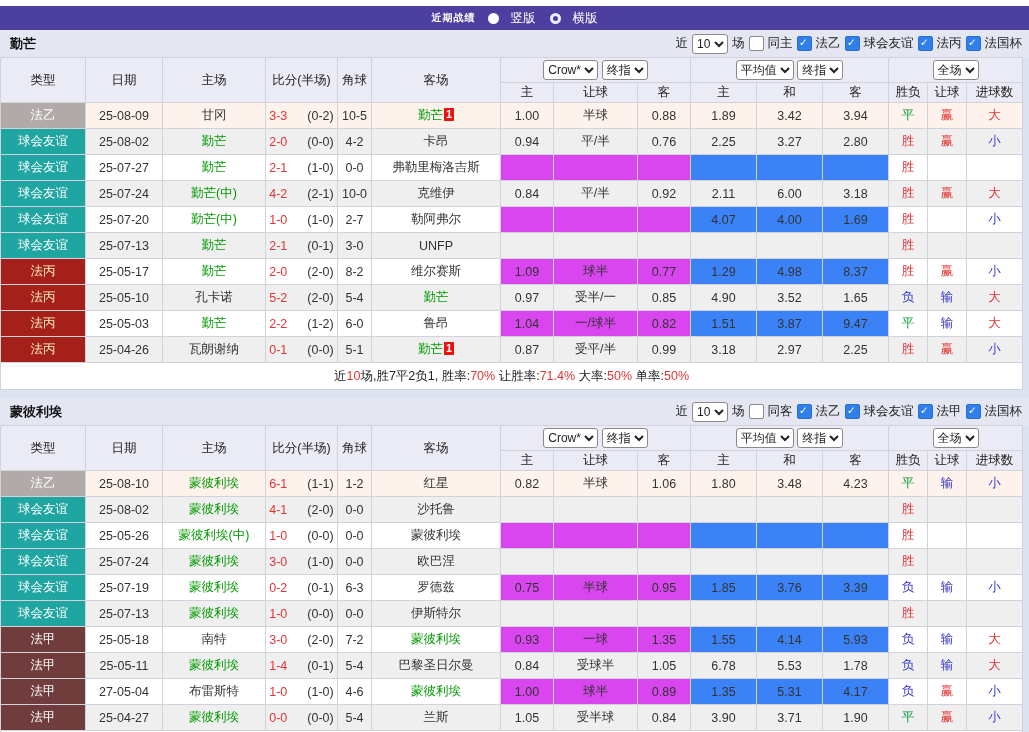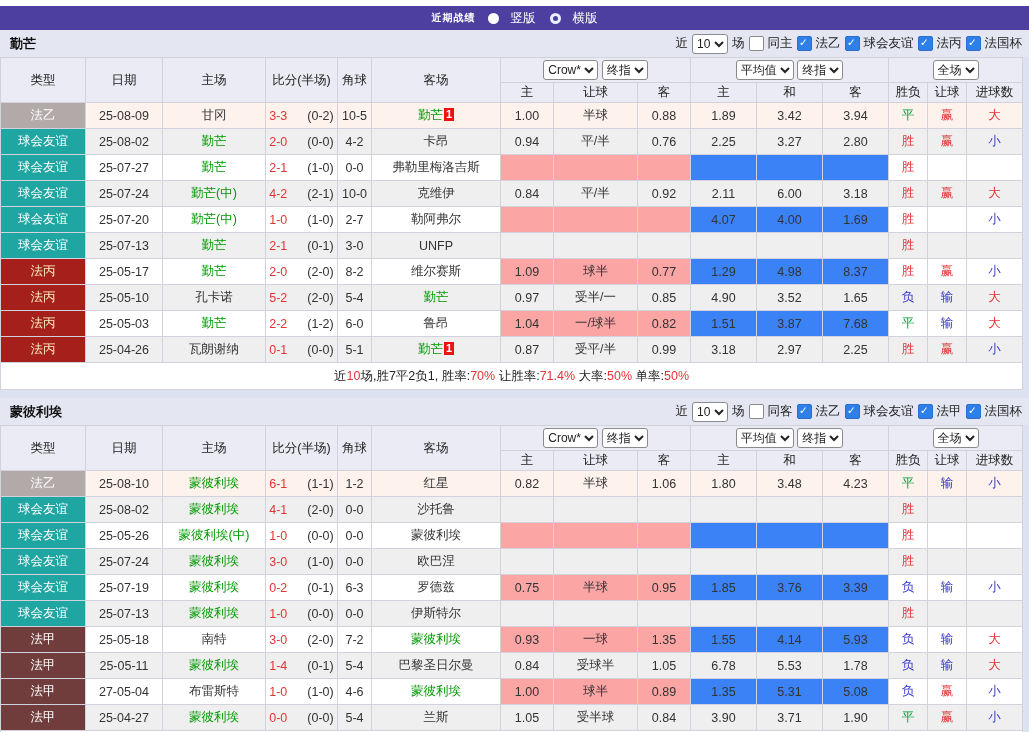--- a/index.html
+++ b/index.html
@@ -20,21 +20,21 @@
   .cb.on{background:#2f7fe8;border-color:#2a6fd0;}
   .cb.on::after{content:"\2713";position:absolute;left:1.5px;top:-1.5px;color:#fff;font-size:10.5px;font-weight:bold;}
   table{border-collapse:collapse;table-layout:fixed;width:848px;background:#fff;}
   th,td{border:1px solid #d2d2dc;overflow:hidden;white-space:nowrap;}
   thead th{background:#eaebf4;font-weight:normal;font-size:12.5px;color:#222;padding:1px 0;}
   thead tr.selrow th{height:22px;}
   thead tr.subrow th{height:16px;}
   tbody td{height:25px;padding:0 2px;text-align:center;font-size:12.5px;color:#333;}
   tbody tr.even td{background:#efefef;}
   tbody tr.hl td{background:#fdf2ec;}
-  tbody td.col-crow{background:#fca5a5;}
+  tbody td.col-crow{background:#d946ef;}
   tbody td.col-avg{background:#3b82f6;}
   td.lg{color:#fff;font-size:12.5px;}
   tbody tr td.lg-fayi{background:#b2a9a9;color:#fff;}
   tbody tr td.lg-friendly{background:#1fa6a2;color:#fff;}
   tbody tr td.lg-fabing{background:#a5201a;color:#ffeec0;}
   tbody tr td.lg-fajia{background:#713c3c;color:#fff;}
   .t-focus{color:#009900;}
   .score-ft{color:#e23434;}
   .score-ht{color:#333;padding-left:20px;}
   .redcard{display:inline-block;background:#ee1111;color:#fff;font-size:11px;font-weight:bold;line-height:13px;padding:0 2px;margin-left:1px;vertical-align:1px;}
@@ -274,21 +274,21 @@
             <td>25-05-03</td>
             <td><span class="t-focus">勤芒</span></td>
             <td><span class="score-ft">2-2</span><span class="score-ht">(1-2)</span></td>
             <td>6-0</td>
             <td><span>鲁昂</span></td>
             <td class="col-crow">1.04</td>
             <td class="col-crow">一/球半</td>
             <td class="col-crow">0.82</td>
             <td class="col-avg">1.51</td>
             <td class="col-avg">3.87</td>
-            <td class="col-avg">7.68</td>
+            <td class="col-avg">9.47</td>
             <td class="c-g">平</td>
             <td class="c-b">输</td>
             <td class="c-r">大</td>
           </tr>
           <tr class="even">
             <td class="lg lg-fabing">法丙</td>
             <td>25-04-26</td>
             <td><span>瓦朗谢纳</span></td>
             <td><span class="score-ft">0-1</span><span class="score-ht">(0-0)</span></td>
             <td>5-1</td>
@@ -525,21 +525,21 @@
             <td>27-05-04</td>
             <td><span>布雷斯特</span></td>
             <td><span class="score-ft">1-0</span><span class="score-ht">(1-0)</span></td>
             <td>4-6</td>
             <td><span class="t-focus">蒙彼利埃</span></td>
             <td class="col-crow">1.00</td>
             <td class="col-crow">球半</td>
             <td class="col-crow">0.89</td>
             <td class="col-avg">1.35</td>
             <td class="col-avg">5.31</td>
-            <td class="col-avg">5.08</td>
+            <td class="col-avg">4.17</td>
             <td class="c-b">负</td>
             <td class="c-r">赢</td>
             <td class="c-b">小</td>
           </tr>
           <tr class="even">
             <td class="lg lg-fajia">法甲</td>
             <td>25-04-27</td>
             <td><span class="t-focus">蒙彼利埃</span></td>
             <td><span class="score-ft">0-0</span><span class="score-ht">(0-0)</span></td>
             <td>5-4</td>

